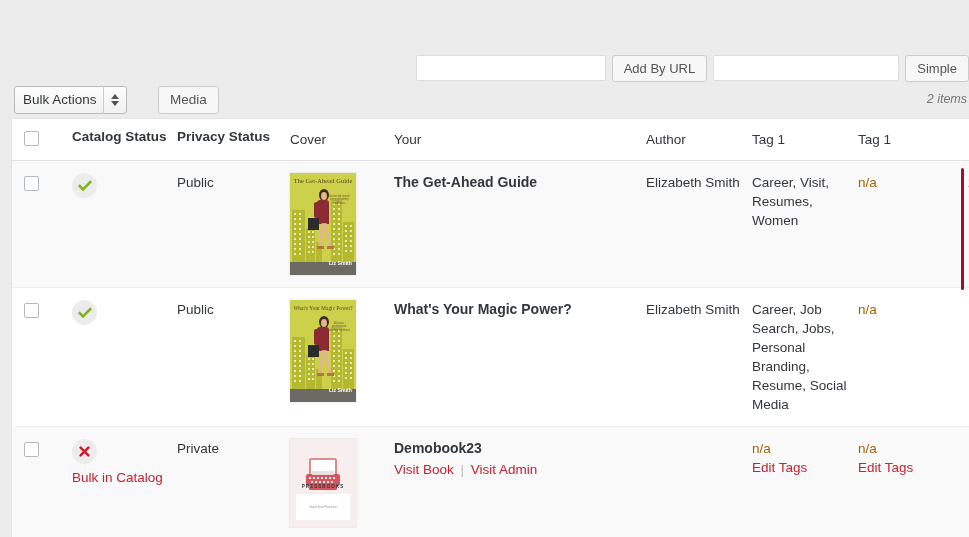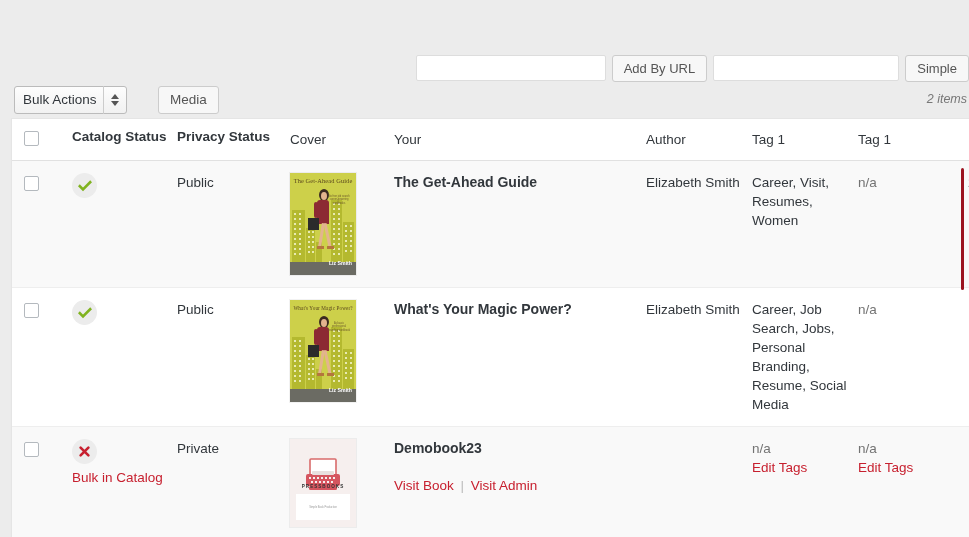--- a/index.html
+++ b/index.html
@@ -227,21 +227,21 @@
   .link-red {
     color: #c7202f;
     font-size: 13.5px;
     line-height: 19px;
     text-decoration: none;
     cursor: pointer;
     display: inline-block;
   }
   .sep-pipe { color: #bbbbbb; padding: 0 3px; }
 
-  .na { color: #737373; }
+  .na { color: #a16207; }
   .title-strong { font-weight: bold; color: #32373c; font-size: 14px; }
   .cellwrap { word-wrap: break-word; }
 
   
   .cover {
     width: 66px; height: 102px;
     position: relative;
     overflow: hidden;
     background: #cfd246;
     box-shadow: 0 0 0 1px rgba(0,0,0,0.05);
@@ -640,21 +640,21 @@
               </svg>
               <div class="pb-label">
                 <div class="pb-brand">PRESSBOOKS</div>
                 <div class="pb-tag">Simple Book Production</div>
                 <div class="pb-tag2">pressbooks.com</div>
               </div>
             </div>
           </td>
           <td class="col-title">
             <div><span class="title-strong">Demobook23</span></div>
-            <div style="margin-top:18px;">
+            <div style="margin-top:2px;">
               <a class="link-red">Visit Book</a>
               <span class="sep-pipe">|</span>
               <a class="link-red">Visit Admin</a>
             </div>
           </td>
           <td class="col-author cellwrap"></td>
           <td class="col-tag1">
             <div class="na">n/a</div>
             <a class="link-red">Edit Tags</a>
           </td>

